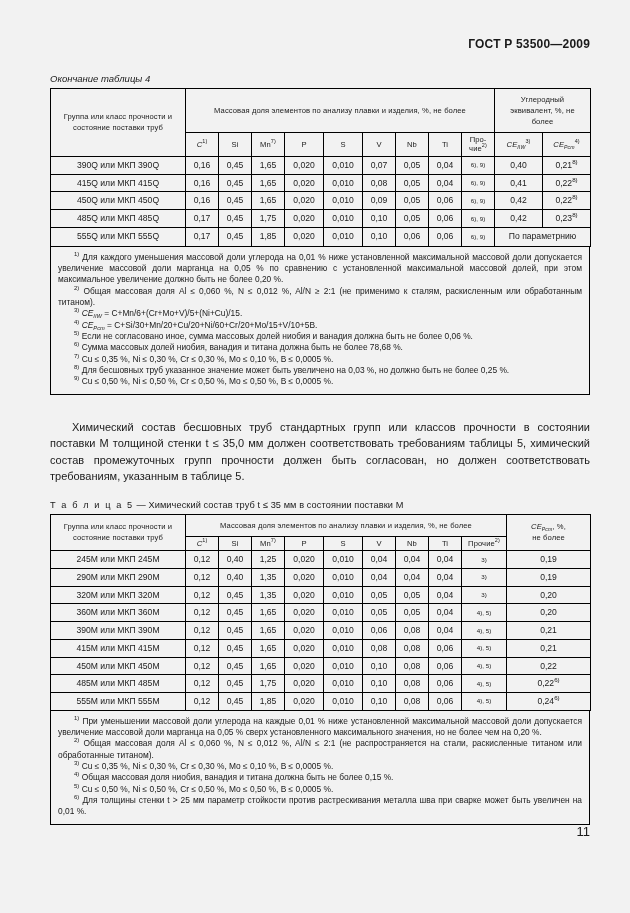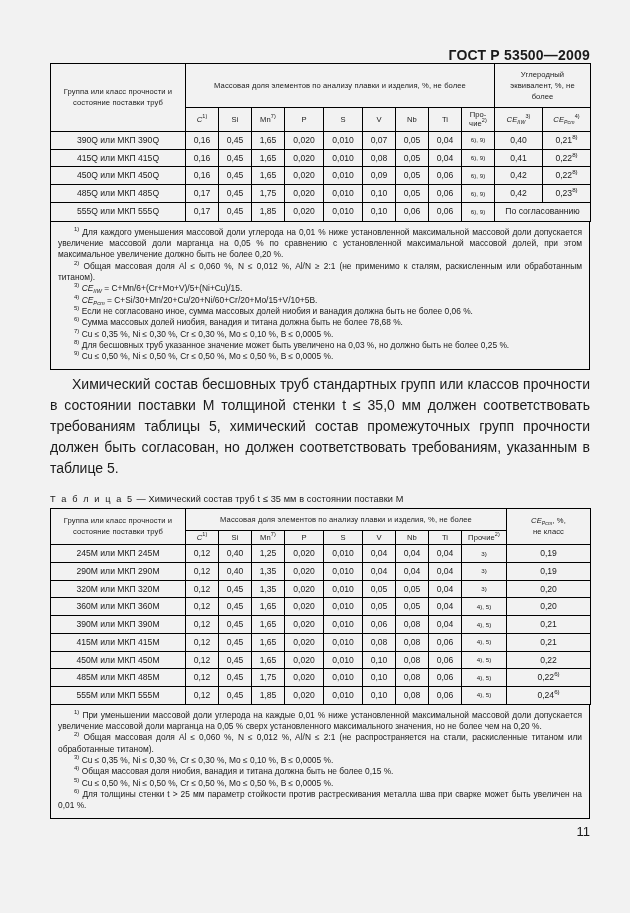--- a/index.html
+++ b/index.html
@@ -17,24 +17,24 @@
   }
   .page {
     position: relative;
     width: 630px;
     height: 913px;
     box-sizing: border-box;
     padding: 0 40px;
   }
   .std-header {
     text-align: right;
-    font-size: 14px;
+    font-size: 12px;
     font-weight: bold;
     letter-spacing: 0.2px;
-    padding-top: 47px;
+    padding-top: 37px;
     padding-right: 0px;
   }
   .cont-label {
     font-style: italic;
     font-size: 9.5px;
     margin-top: 22px;
     margin-bottom: 4px;
     padding-left: 10px;
   }
   table.gost {
@@ -89,23 +89,23 @@
     line-height: 1.35;
     text-align: justify;
   }
   .notes p {
     margin: 0;
     text-indent: 16px;
   }
   .para {
     width: 540px;
     margin-left: 10px;
-    margin-top: 4px;
+    margin-top: 24px;
     margin-bottom: 15px;
-    font-size: 14px;
+    font-size: 11px;
     line-height: 1.5;
     text-align: justify;
     text-indent: 22px;
   }
   .tbl-caption {
     width: 540px;
     margin-left: 10px;
     font-size: 9.2px;
     margin-bottom: 4px;
     letter-spacing: 0.1px;
@@ -129,20 +129,21 @@
     top: 2px;
   }
 </style>
 </head>
 <body>
 
 <div class="page">
 
   <div class="std-header">ГОСТ Р 53500—2009</div>
 
+  <div class="cont-label">Окончание таблицы 4</div>
 
   <table class="gost">
     <colgroup>
       <col style="width:135px">
       <col style="width:33px">
         <col style="width:33px">
         <col style="width:33px">
       <col style="width:39px">
         <col style="width:39px">
       <col style="width:33px">
@@ -232,21 +233,21 @@
         <td class="rowlabel">555Q или МКП 555Q</td>
         <td class="val">0,17</td>
         <td class="val">0,45</td>
         <td class="val">1,85</td>
         <td class="val">0,020</td>
         <td class="val">0,010</td>
         <td class="val">0,10</td>
         <td class="val">0,06</td>
         <td class="val">0,06</td>
         <td class="tiny">6), 9)</td>
-        <td class="val" colspan="2" style="padding:3px 6px;line-height:1.35">По согласован­нию</td>
+        <td class="val" colspan="2" style="padding:3px 6px;line-height:1.35">По параметр­нию</td>
       </tr>
     </tbody>
   </table>
 
   <div class="notes">
     <p><sup>1)</sup> <span>Для каждого уменьшения массовой доли углерода на 0,01 % ниже установленной максимальной массовой доли допускается увеличение массовой доли марганца на 0,05 % по сравнению с установленной максимальной массовой долей, при этом максимальное увеличение должно быть не более 0,20 %.</span></p>
     <p><sup>2)</sup> <span>Общая массовая доля Al ≤ 0,060 %, N ≤ 0,012 %, Al/N ≥ 2:1 (не применимо к сталям, раскисленным или обработанным титаном).</span></p>
     <p><sup>3)</sup> <span class="ce-sub"><i class="v">CE</i><sub>IIW</sub></span><span> = C+Mn/6+(Cr+Mo+V)/5+(Ni+Cu)/15.</span></p>
     <p><sup>4)</sup> <span class="ce-sub"><i class="v">CE</i><sub>Pcm</sub></span><span> = C+Si/30+Mn/20+Cu/20+Ni/60+Cr/20+Mo/15+V/10+5B.</span></p>
     <p><sup>5)</sup> <span>Если не согласовано иное, сумма массовых долей ниобия и ванадия должна быть не более 0,06 %.</span></p>
@@ -272,21 +273,21 @@
         <col style="width:33px">
         <col style="width:33px">
       <col style="width:45px">
       <col style="width:84px">
     </colgroup>
     <tbody>
       <tr>
         <td class="hdr grp-head" rowspan="2">Группа или класс прочности и состояние поставки труб</td>
         <td class="hdr grp-head" colspan="9">Массовая доля элементов по анализу плавки и изделия, %, не более</td>
         <td class="hdr grp-head" rowspan="2">
-          <span class="ce-sub"><i class="v">CE</i><sub>Pcm</sub></span><span>, %,</span><br><span>не класс</span>
+          <span class="ce-sub"><i class="v">CE</i><sub>Pcm</sub></span><span>, %,</span><br><span>не более</span>
         </td>
       </tr>
       <tr>
         <td class="hdr"><i class="v">C</i><sup>1)</sup></td>
         <td class="hdr">Si</td>
         <td class="hdr"><span>Mn</span><sup>7)</sup></td>
         <td class="hdr">P</td>
         <td class="hdr">S</td>
         <td class="hdr">V</td>
         <td class="hdr">Nb</td>

